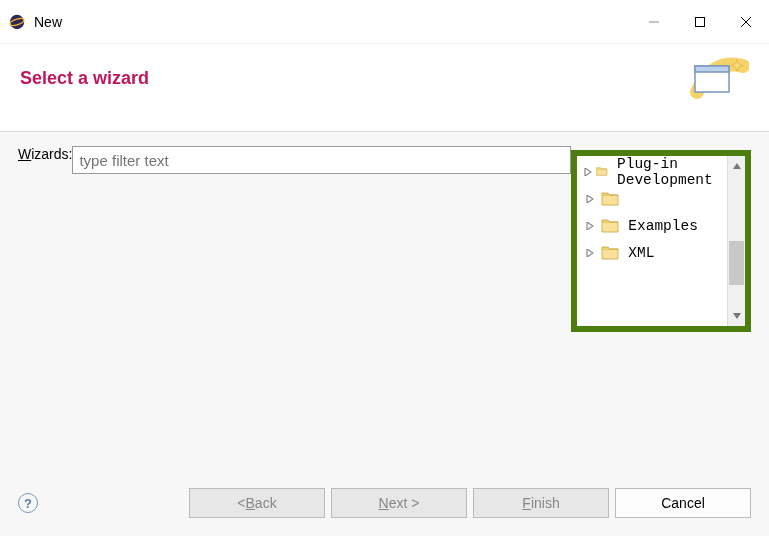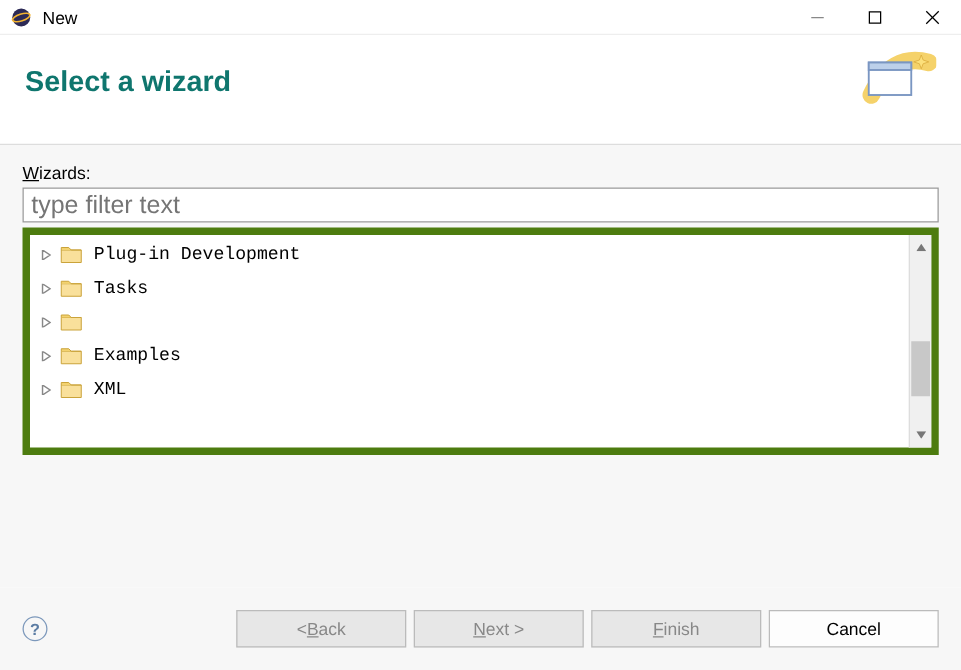--- a/index.html
+++ b/index.html
@@ -6,46 +6,46 @@
     body {
       font-family: "Segoe UI", Tahoma, sans-serif;
       font-size: 13px;
       background: #f0f0f0;
       width: 769px;
       height: 536px;
       overflow: hidden;
     }
     .window { width: 769px; height: 536px; background: #fff; display: flex; flex-direction: column; }
     .titlebar {
-      height: 28px; background: #fff; display: flex; align-items: center;
+      height: 44px; background: #fff; display: flex; align-items: center;
       padding: 0 0 0 8px; border-bottom: 1px solid #eee;
     }
     .titlebar-icon { width: 18px; height: 18px; margin-right: 8px; display: flex; align-items: center; justify-content: center; }
     .titlebar-title { font-size: 14px; color: #000; flex: 0 0 auto; }
     .titlebar-spacer { flex: 1; }
     .titlebar-btn {
       width: 46px; height: 32px; display: flex; align-items: center; justify-content: center;
       color: #000; cursor: default;
     }
     .titlebar-btn svg { width: 12px; height: 12px; }
     .header {
       background: #fff; padding: 16px 20px 20px 20px; display: flex; align-items: flex-start;
       justify-content: space-between; min-height: 88px;
       border-bottom: 1px solid #ddd;
     }
-    .header-title { font-size: 23px; font-weight: bold; color: #0f766e; margin-top: 8px; }
+    .header-title { font-size: 18px; font-weight: bold; color: #be185d; margin-top: 8px; }
     .header-icon { width: 60px; height: 48px; display: flex; align-items: center; justify-content: center; margin-top: -4px; }
     .content {
-      flex: 1; background: #f7f7f7; padding: 14px 18px; display: flex; flex-direction: column;
+      flex: 1; background: #f7f7f7; padding: 14px 18px; display: flex; flex-direction: row;
     }
     .wizards-label { font-size: 14px; color: #000; margin-bottom: 4px; }
     .wizards-label .underline { text-decoration: underline; }
     .filter-input {
       width: 100%; height: 28px; border: 1px solid #999; padding: 2px 6px;
-      font-size: 20px; color: #4d7c0f; background: #fff; outline: none;
+      font-size: 15px; color: #4d7c0f; background: #fff; outline: none;
       font-family: inherit;
     }
     .tree-wrap {
       margin-top: 4px; height: 182px; border: 6px solid #4d7c0f; background: #fff;
       display: flex;
       font-family: Liberation Mono, monospace;
     }
     .tree {
       flex: 1; overflow: hidden; padding: 2px 0;
     }
@@ -144,34 +144,20 @@
                 <path d="M1,0 L7,4 L1,8 Z" fill="none" stroke="#888" stroke-width="1.2"></path>
               </svg>
             </span>
             <span class="folder-icon">
               <svg viewBox="0 0 18 14">
                 <path d="M1,3 L1,13 L17,13 L17,3 Z" fill="#f9e09b" stroke="#caa33a" stroke-width="0.8"></path>
                 <path d="M1,3 L1,1 L7,1 L9,3 L17,3" fill="#f3d26f" stroke="#caa33a" stroke-width="0.8"></path>
               </svg>
             </span>
             <span class="tree-label">Plug-in Development</span>
-          </div>
-          <div class="tree-row">
-            <span class="expander">
-              <svg viewBox="0 0 8 8">
-                <path d="M1,0 L7,4 L1,8 Z" fill="none" stroke="#888" stroke-width="1.2"></path>
-              </svg>
-            </span>
-            <span class="folder-icon">
-              <svg viewBox="0 0 18 14">
-                <path d="M1,3 L1,13 L17,13 L17,3 Z" fill="#f9e09b" stroke="#caa33a" stroke-width="0.8"></path>
-                <path d="M1,3 L1,1 L7,1 L9,3 L17,3" fill="#f3d26f" stroke="#caa33a" stroke-width="0.8"></path>
-              </svg>
-            </span>
-            <span class="tree-label">Tasks</span>
           </div>
           <div class="tree-row">
             <span class="expander">
               <svg viewBox="0 0 8 8">
                 <path d="M1,0 L7,4 L1,8 Z" fill="none" stroke="#888" stroke-width="1.2"></path>
               </svg>
             </span>
             <span class="folder-icon">
               <svg viewBox="0 0 18 14">
                 <path d="M1,3 L1,13 L17,13 L17,3 Z" fill="#f9e09b" stroke="#caa33a" stroke-width="0.8"></path>

